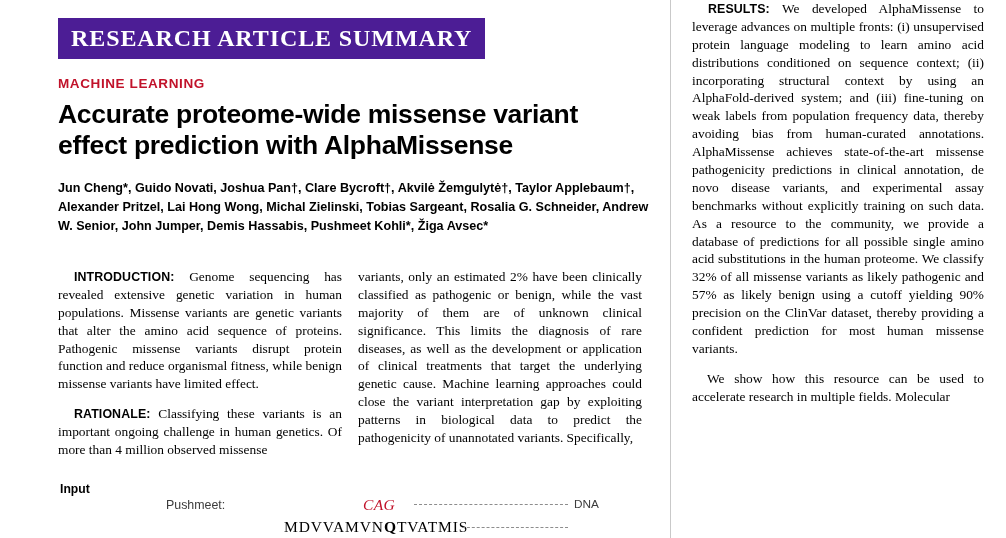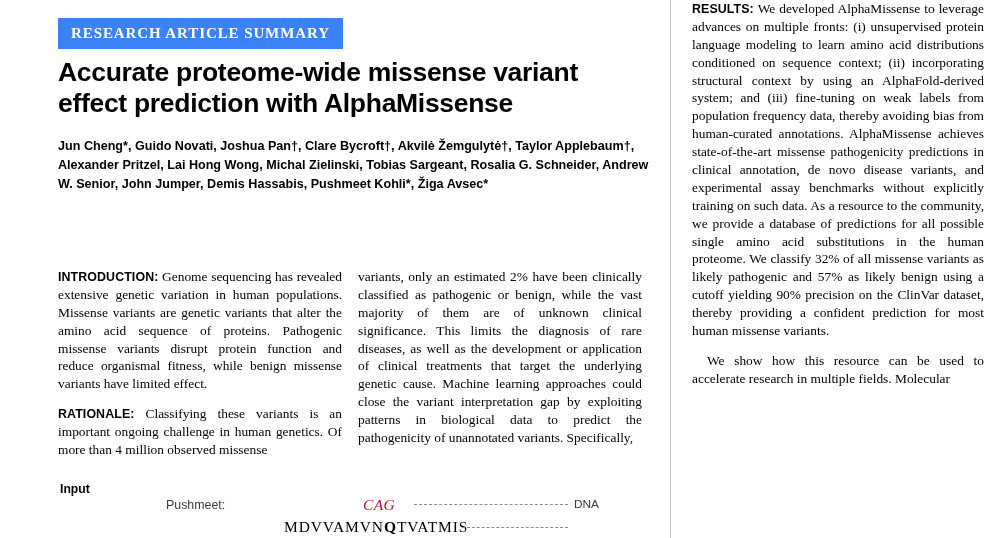--- a/index.html
+++ b/index.html
@@ -35,25 +35,25 @@
   .main {
     position: absolute;
     left: 58px;
     top: 0;
     width: 594px;
     height: 538px;
   }
 
   .ribbon {
     display: inline-block;
-    background: #3b82f6;
+    background: #4c1d95;
     color: #ffffff;
     font-family: "Liberation Serif", serif;
     font-weight: bold;
-    font-size: 15px;
+    font-size: 24px;
     letter-spacing: 0.9px;
     padding: 7px 13px 7px 13px;
     margin-top: 18px;
   }
 
   .section-label {
     color: #c1122a;
     font-family: "Liberation Sans", sans-serif;
     font-weight: bold;
     font-size: 13.5px;
@@ -101,20 +101,21 @@
     margin: 0 0 12px 0;
   }
   .col p.gap {
     margin-top: 12px;
   }
   .runin {
     font-family: "Liberation Sans", sans-serif;
     font-weight: bold;
     font-size: 12.4px;
     letter-spacing: 0.1px;
+    margin-left: 16px;
   }
 
   
   .figure {
     position: absolute;
     top: 482px;
     left: 0;
     width: 594px;
     height: 56px;
   }
@@ -215,20 +216,21 @@
 <body>
 
 <div class="page">
 
   <div class="vrule"></div>
 
   <div class="main">
 
     <div class="ribbon">RESEARCH ARTICLE SUMMARY</div>
 
+    <div class="section-label">MACHINE LEARNING</div>
 
     <h1 class="title">Accurate proteome-wide missense variant effect prediction with AlphaMissense</h1>
 
     <div class="authors">Jun Cheng*, Guido Novati, Joshua Pan†, Clare Bycroft†, Akvilė Žemgulytė†, Taylor Applebaum†, Alexander Pritzel, Lai Hong Wong, Michal Zielinski, Tobias Sargeant, Rosalia G. Schneider, Andrew W. Senior, John Jumper, Demis Hassabis, Pushmeet Kohli*, Žiga Avsec*</div>
 
     <div class="cols">
       <div class="col">
         <p>
           <span class="runin">INTRODUCTION:</span><span> Genome sequencing has revealed extensive genetic variation in human populations. Missense variants are genetic variants that alter the amino acid sequence of proteins. Pathogenic missense variants disrupt protein function and reduce organismal fitness, while benign missense variants have limited effect.</span>
         </p>

